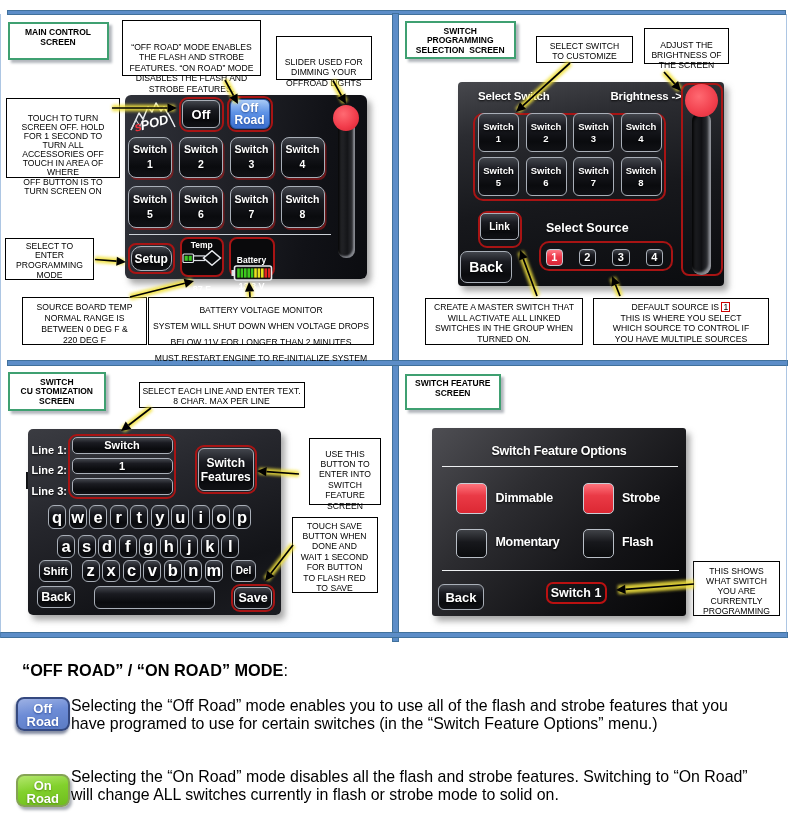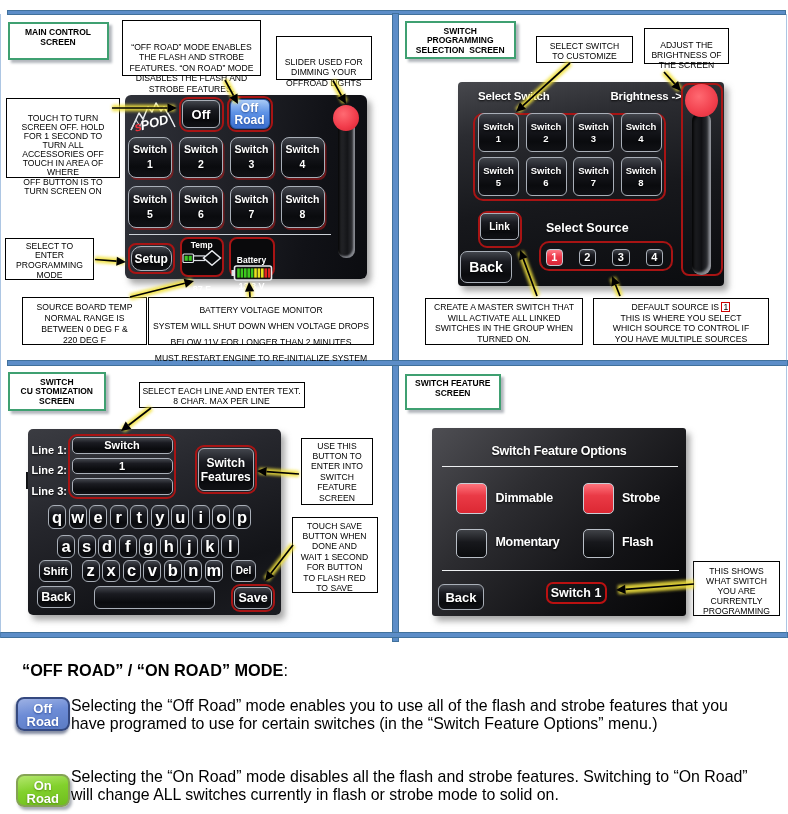--- a/index.html
+++ b/index.html
@@ -127,21 +127,21 @@
   <div class="key" style="left:2.5px;top:168.5px;width:52px;height:32px;border-radius:7px;font-size:14px">Back</div>
   <div class="rr" style="left:81.5px;top:159px;width:134px;height:29.5px;border-radius:10px"></div>
   <div class="a" style="left:88px;top:167px;width:17.5px;height:16.5px;border-radius:4px;background:linear-gradient(180deg,#ff7b86 0%,#ee3a4b 45%,#d92637 100%);border:1.2px solid #c3c9d1;color:#fff;font-weight:bold;font-size:11px;text-align:center;line-height:14px">1</div>
   <div class="key" style="left:121px;top:167px;width:17.5px;height:16.5px;border-radius:4px;font-size:11px">2</div>
   <div class="key" style="left:154.5px;top:167px;width:17.5px;height:16.5px;border-radius:4px;font-size:11px">3</div>
   <div class="key" style="left:188px;top:167px;width:17.5px;height:16.5px;border-radius:4px;font-size:11px">4</div>
 </div>
 
 <div class="gb" style="left:7.8px;top:372px;width:98px;height:38.5px;padding-top:3.5px">SWITCH<br>CU STOMIZATION<br>SCREEN</div>
 <div class="co" style="left:138.5px;top:381.5px;width:166px;height:26px;padding-top:3px">SELECT EACH LINE AND ENTER TEXT.<br>8 CHAR. MAX PER LINE</div>
-<div class="co" style="left:301px;top:437.5px;width:72px;height:67.5px;padding-top:2px;line-height:10.4px">USE THIS<br>BUTTON TO<br>ENTER INTO<br>SWITCH<br>FEATURE<br>SCREEN</div>
+<div class="co" style="left:309px;top:437.5px;width:72px;height:67.5px;padding-top:10px;line-height:10.4px">USE THIS<br>BUTTON TO<br>ENTER INTO<br>SWITCH<br>FEATURE<br>SCREEN</div>
 <div class="co" style="left:291.5px;top:516.5px;width:86px;height:76px;padding-top:3px;line-height:10.4px">TOUCH SAVE<br>BUTTON WHEN<br>DONE AND<br>WAIT 1 SECOND<br>FOR BUTTON<br>TO FLASH RED<br>TO SAVE</div>
 
 <div class="a" style="left:25.5px;top:472px;width:4px;height:17px;background:#0c0d10"></div>
 <div class="scr" style="left:28px;top:429px;width:253px;height:186px;border-radius:5px;background:linear-gradient(160deg,#3b3c42 0%,#26272d 35%,#131418 75%,#1b1c21 100%)">
   <div class="wt" style="left:0;top:14.5px;width:39px;text-align:right;font-size:11px">Line 1:</div>
   <div class="wt" style="left:0;top:35px;width:39px;text-align:right;font-size:11px">Line 2:</div>
   <div class="wt" style="left:0;top:55.5px;width:39px;text-align:right;font-size:11px">Line 3:</div>
   <div class="rr" style="left:40px;top:4.5px;width:108px;height:65px;border-radius:9px"></div>
   <div class="key" style="left:43.5px;top:8px;width:101px;height:16.5px;border-radius:5px;font-size:11px">Switch</div>
   <div class="key" style="left:43.5px;top:28.5px;width:101px;height:16.5px;border-radius:5px;font-size:11px">1</div>

